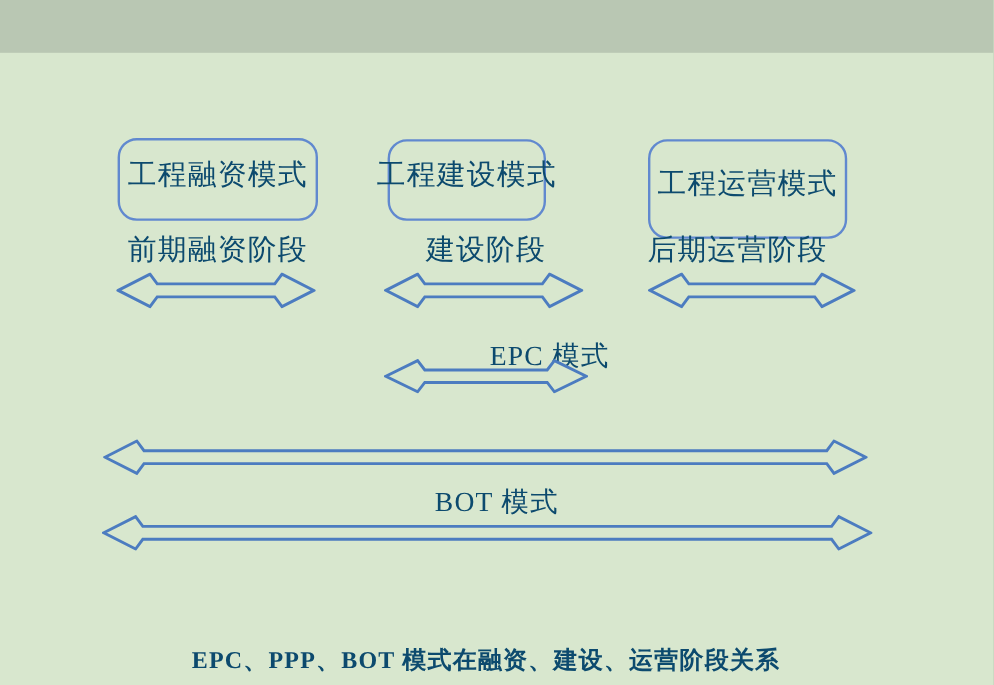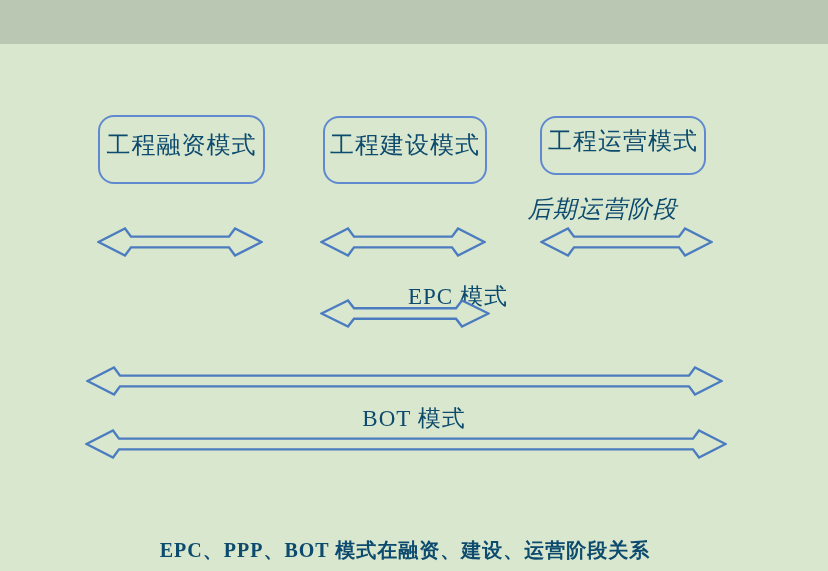--- a/index.html
+++ b/index.html
@@ -24,36 +24,36 @@
     background: #d8e7ce;
     display: flex;
     align-items: center;
     justify-content: center;
     padding-bottom: 10px;
     font-size: 24px;
     letter-spacing: 1px;
     white-space: nowrap;
   }
   .box-financing    { left:  98px; top: 71px; width: 167px; height: 69px; }
-  .box-construction { left: 323px; top: 72px; width: 164px; height: 68px; }
-  .box-operation    { left: 540px; top: 72px; width: 166px; height: 59px; }
+  .box-construction { left: 323px; top: 72px; width: 132px; height: 68px; }
+  .box-operation    { left: 540px; top: 72px; width: 166px; height: 83px; }
 
   .stage-label {
     position: absolute;
     top: 150px;
     height: 30px;
     line-height: 30px;
     text-align: center;
     font-size: 24px;
     letter-spacing: 1px;
     white-space: nowrap;
   }
   .stage-financing    { left:  98px; width: 167px; }
   .stage-construction { left: 323px; width: 164px; }
-  .stage-operation    { left: 516px; width: 173px; font-style: italic; }
+  .stage-operation    { left: 528px; width: 173px; }
 
   .dbl-arrow { position: absolute; }
   .dbl-arrow svg { display: block; }
   .arrow-financing    { left:  97px; top: 183px; width: 166px; height: 30px; }
   .arrow-construction { left: 320px; top: 183px; width: 166px; height: 30px; }
   .arrow-operation    { left: 540px; top: 183px; width: 173px; height: 30px; }
   .arrow-epc          { left: 320px; top: 255px; width: 170px; height: 29px; }
   .arrow-ppp          { left:  86px; top: 322px; width: 637px; height: 30px; }
   .arrow-bot          { left:  85px; top: 385px; width: 642px; height: 30px; }
 
@@ -90,20 +90,22 @@
   <div class="model-box box-financing">
     <span>工程融资模式</span>
   </div>
   <div class="model-box box-construction">
     <span>工程建设模式</span>
   </div>
   <div class="model-box box-operation">
     <span>工程运营模式</span>
   </div>
 
+  <div class="stage-label stage-financing">前期融资阶段</div>
+  <div class="stage-label stage-construction">建设阶段</div>
   <div class="stage-label stage-operation">后期运营阶段</div>
 
   <div class="dbl-arrow arrow-financing">
       <svg width="166" height="30" viewBox="0 0 166 30">
         <path d="M 1.5,15.0 L 28.0,1.5 L 34.0,9.6 L 132.0,9.6 L 138.0,1.5 L 164.5,15.0 L 138.0,28.5 L 132.0,20.4 L 34.0,20.4 L 28.0,28.5 Z" fill="#d8e7ce" stroke="#4c7cc0" stroke-width="2.4" stroke-linejoin="miter"></path>
       </svg>
     </div>
   <div class="dbl-arrow arrow-construction">
       <svg width="166" height="30" viewBox="0 0 166 30">
         <path d="M 1.5,15.0 L 28.0,1.5 L 34.0,9.6 L 132.0,9.6 L 138.0,1.5 L 164.5,15.0 L 138.0,28.5 L 132.0,20.4 L 34.0,20.4 L 28.0,28.5 Z" fill="#d8e7ce" stroke="#4c7cc0" stroke-width="2.4" stroke-linejoin="miter"></path>

